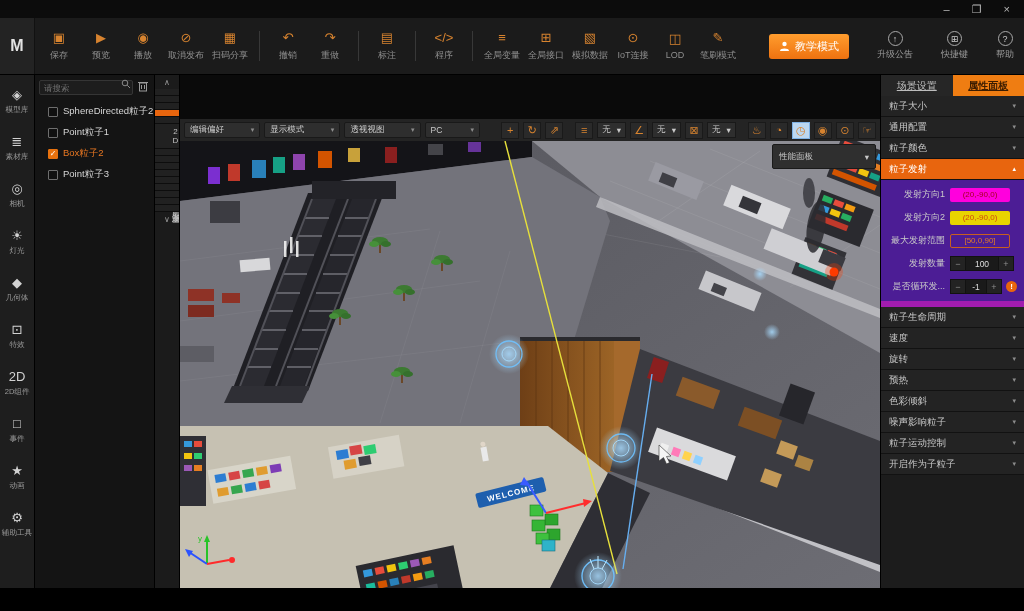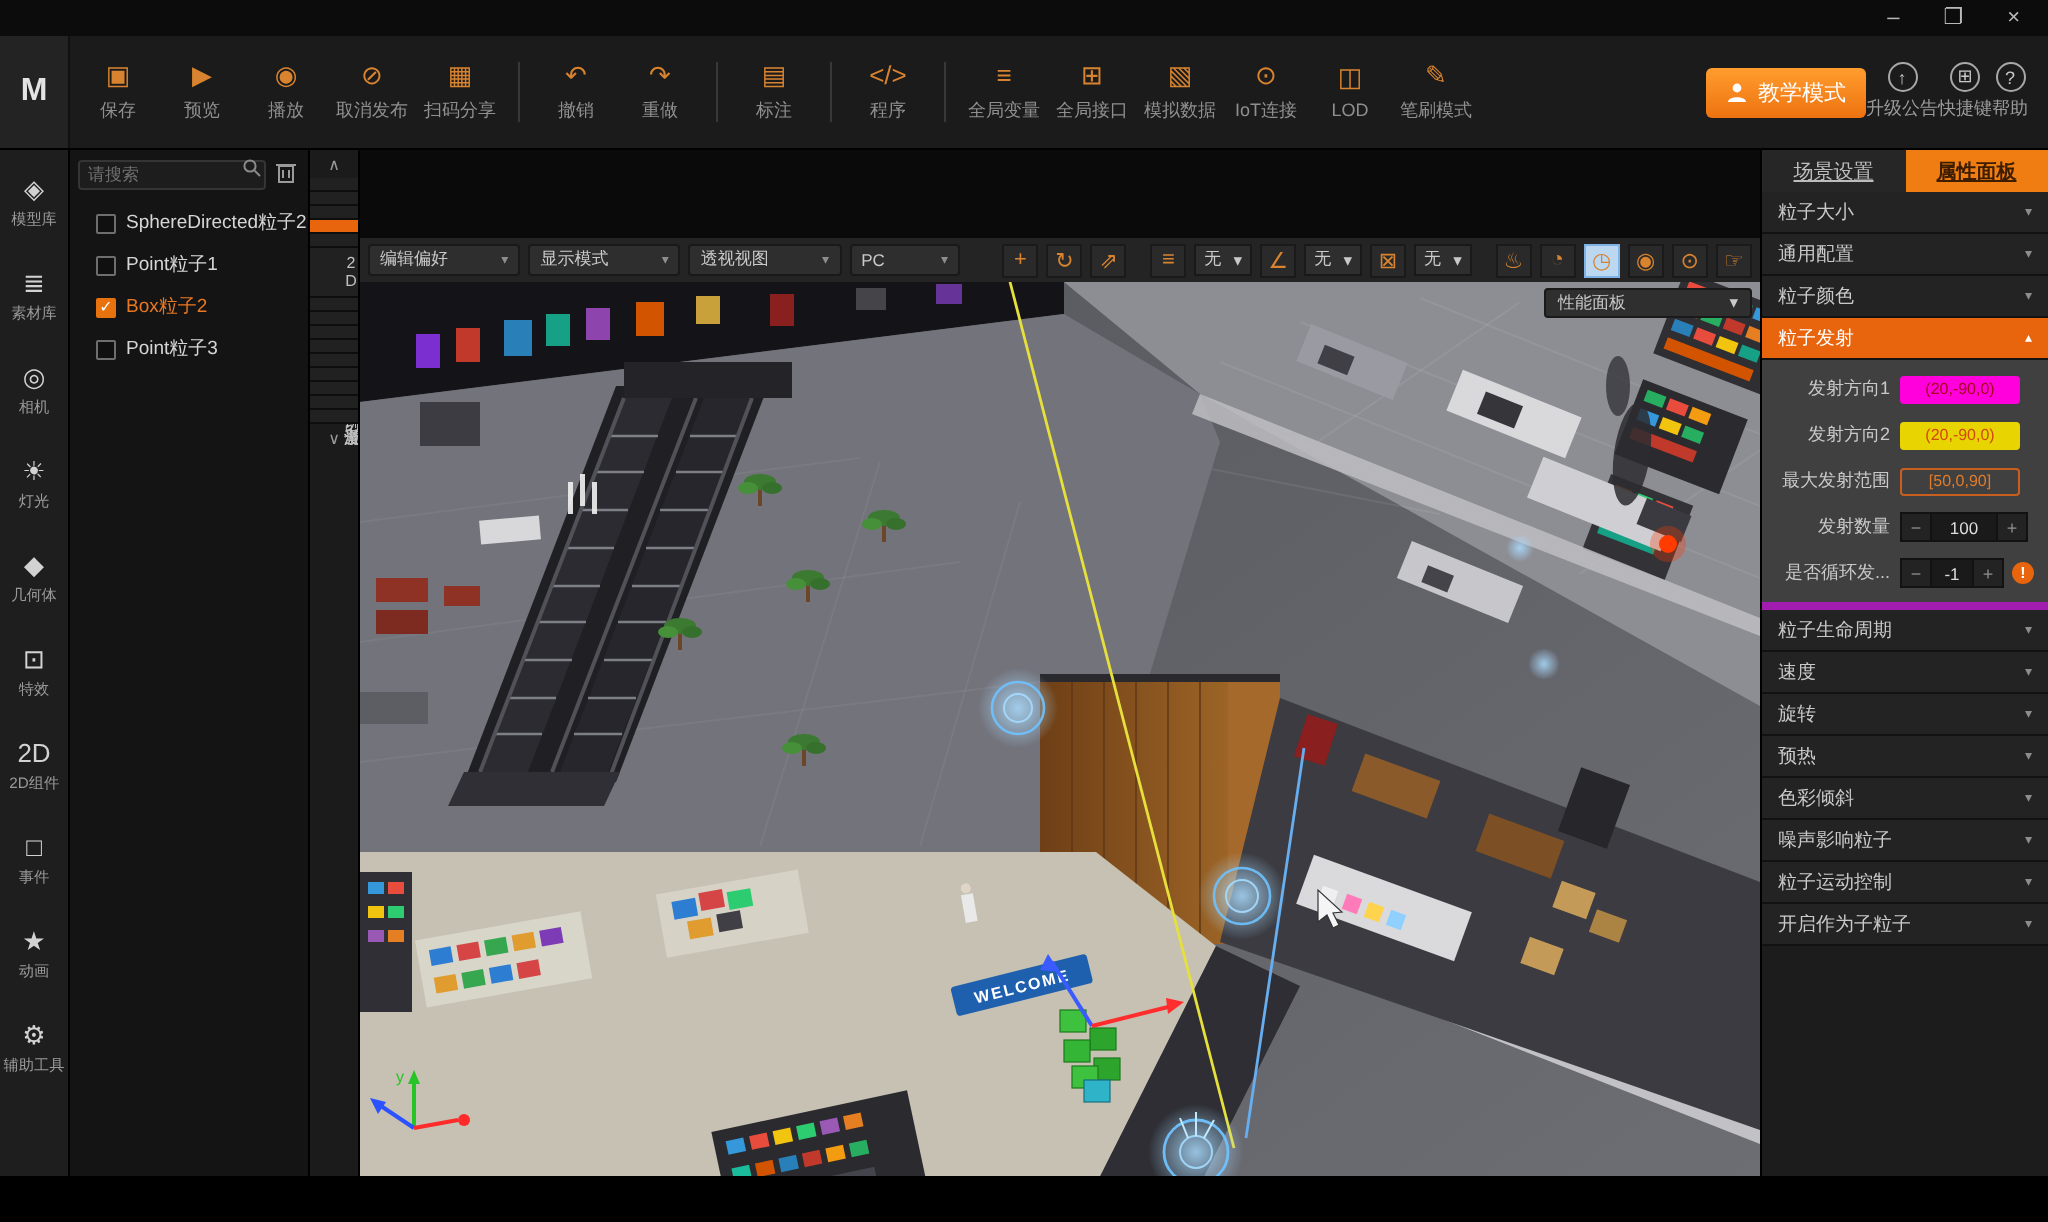--- a/index.html
+++ b/index.html
@@ -16,21 +16,21 @@
   .topbar { position:absolute; top:18px; left:0; right:0; height:57px; background:#1b1b1b;
     border-bottom:1px solid #000; display:flex; align-items:stretch; }
   .logo { width:35px; display:flex; align-items:center; justify-content:center;
     background:#232323; color:#e3e3e3; font-weight:bold; font-size:16px; border-right:1px solid #111; }
   .tb-group { display:flex; align-items:center; gap:4px; padding:0 5px; }
   .tb-btn { display:flex; flex-direction:column; align-items:center; justify-content:center;
     gap:3px; min-width:38px; padding:2px 2px; cursor:pointer; }
   .tb-ico { color:#d7832f; font-size:13px; line-height:14px; height:15px; }
   .tb-lbl { color:#8f8f8f; font-size:9px; white-space:nowrap; }
   .tb-sep { width:1px; height:30px; background:#383838; margin:auto 4px; }
-  .tb-right { margin-left:auto; display:flex; align-items:center; gap:0; padding-right:10px; }
+  .tb-right { margin-left:auto; display:flex; align-items:center; gap:28px; padding-right:10px; }
   .teach-btn { display:flex; align-items:center; gap:5px; background:linear-gradient(#ff9d2e,#ee7210);
     color:#fff; font-size:11px; padding:5px 10px; border-radius:3px; cursor:pointer; }
   .hdr-item { display:flex; flex-direction:column; align-items:center; gap:2px; cursor:pointer; }
   .hdr-circ { width:15px; height:15px; border:1px solid #a8a8a8; border-radius:50%;
     color:#c9c9c9; font-size:9px; display:flex; align-items:center; justify-content:center; }
   .hdr-lbl { color:#9a9a9a; font-size:9px; white-space:nowrap; }
 
   
   .leftbar { position:absolute; top:75px; left:0; width:35px; height:513px; background:#1e1e1e;
     display:flex; flex-direction:column; align-items:center; padding-top:3px; border-right:1px solid #000; }
@@ -74,39 +74,39 @@
   .vp-dd { height:16px; background:#2e2e2e; border:1px solid #191919; border-radius:2px;
     color:#c9c9c9; font-size:8.5px; display:flex; align-items:center; justify-content:space-between;
     padding:0 5px; cursor:pointer; }
   .vp-dd .chev { color:#8d8d8d; font-size:7px; margin-left:4px; }
   .vp-ico { width:19px; height:17px; display:flex; align-items:center; justify-content:center;
     color:#d7832f; font-size:11px; background:#2a2a2a; border:1px solid #1a1a1a; cursor:pointer; }
   .vp-ico.selected { background:#bcd7f0; border-color:#7fb2e5; }
   .snap-chip { width:30px; height:16px; background:#2e2e2e; border:1px solid #191919;
     color:#c9c9c9; font-size:8.5px; display:flex; align-items:center; justify-content:space-between;
     padding:0 4px; cursor:pointer; }
-  .perf-dd { position:absolute; top:25px; right:4px; width:104px; height:15px; background:#2f2f2f;
+  .perf-dd { position:absolute; top:25px; right:4px; width:104px; height:25px; background:#2f2f2f;
     border:1px solid #1a1a1a; border-radius:2px; color:#c9c9c9; font-size:8.5px; display:flex;
     align-items:center; justify-content:space-between; padding:0 6px; z-index:6; cursor:pointer; }
   .scene-wrap { position:absolute; top:22px; left:0; width:700px; height:491px; }
 
   
   .rightpanel { position:absolute; top:75px; right:0; width:144px; height:513px;
     background:#1c1c1c; border-left:1px solid #000; }
   .rp-tabs { display:flex; height:21px; }
   .rp-tab { flex:1; display:flex; align-items:center; justify-content:center; font-size:10px;
     color:#bdbdbd; background:#262626; cursor:pointer;text-decoration:underline; }
   .rp-tab.selected { background:#ef7d12; color:#3d1d00; font-weight:bold; }
   .rp-sec { height:21px; display:flex; align-items:center; justify-content:space-between;
     padding:0 8px; background:#232323; border-bottom:1px solid #121212; color:#c9c9c9;
     font-size:9.5px; cursor:pointer; }
   .rp-sec .chev { color:#8d8d8d; font-size:7px; }
   .rp-sec.open { background:#e8650e; color:#fff; }
   .rp-sec.open .chev { color:#fff; }
-  .emission-body { background:#404040; padding:3px 0; border-bottom:4px solid #a21caf; }
+  .emission-body { background:#4c1d95; padding:3px 0; border-bottom:6px solid #a21caf; }
   .prow { display:flex; align-items:center; height:23px; padding-right:5px; }
   .prow-label { width:64px; text-align:right; font-size:9px; color:#c9c9c9; margin-right:5px;
     white-space:nowrap; overflow:hidden; flex:0 0 auto; }
   .chip { width:60px; height:14px; border-radius:2px; font-size:8px; display:flex;
     align-items:center; justify-content:center; cursor:pointer;text-align:right; }
   .chip.magenta { background:#ff00dd; color:#a3001d; }
   .chip.yellow { background:#e8d400; color:#d04a0e; }
   .chip.outline { border:1px solid #c85f1f; color:#e07b2a; background:transparent; }
   .stepper { display:flex; height:15px; background:#232323; border:1px solid #121212; }
   .stepper.w64 { width:64px; } .stepper.w52 { width:52px; }

